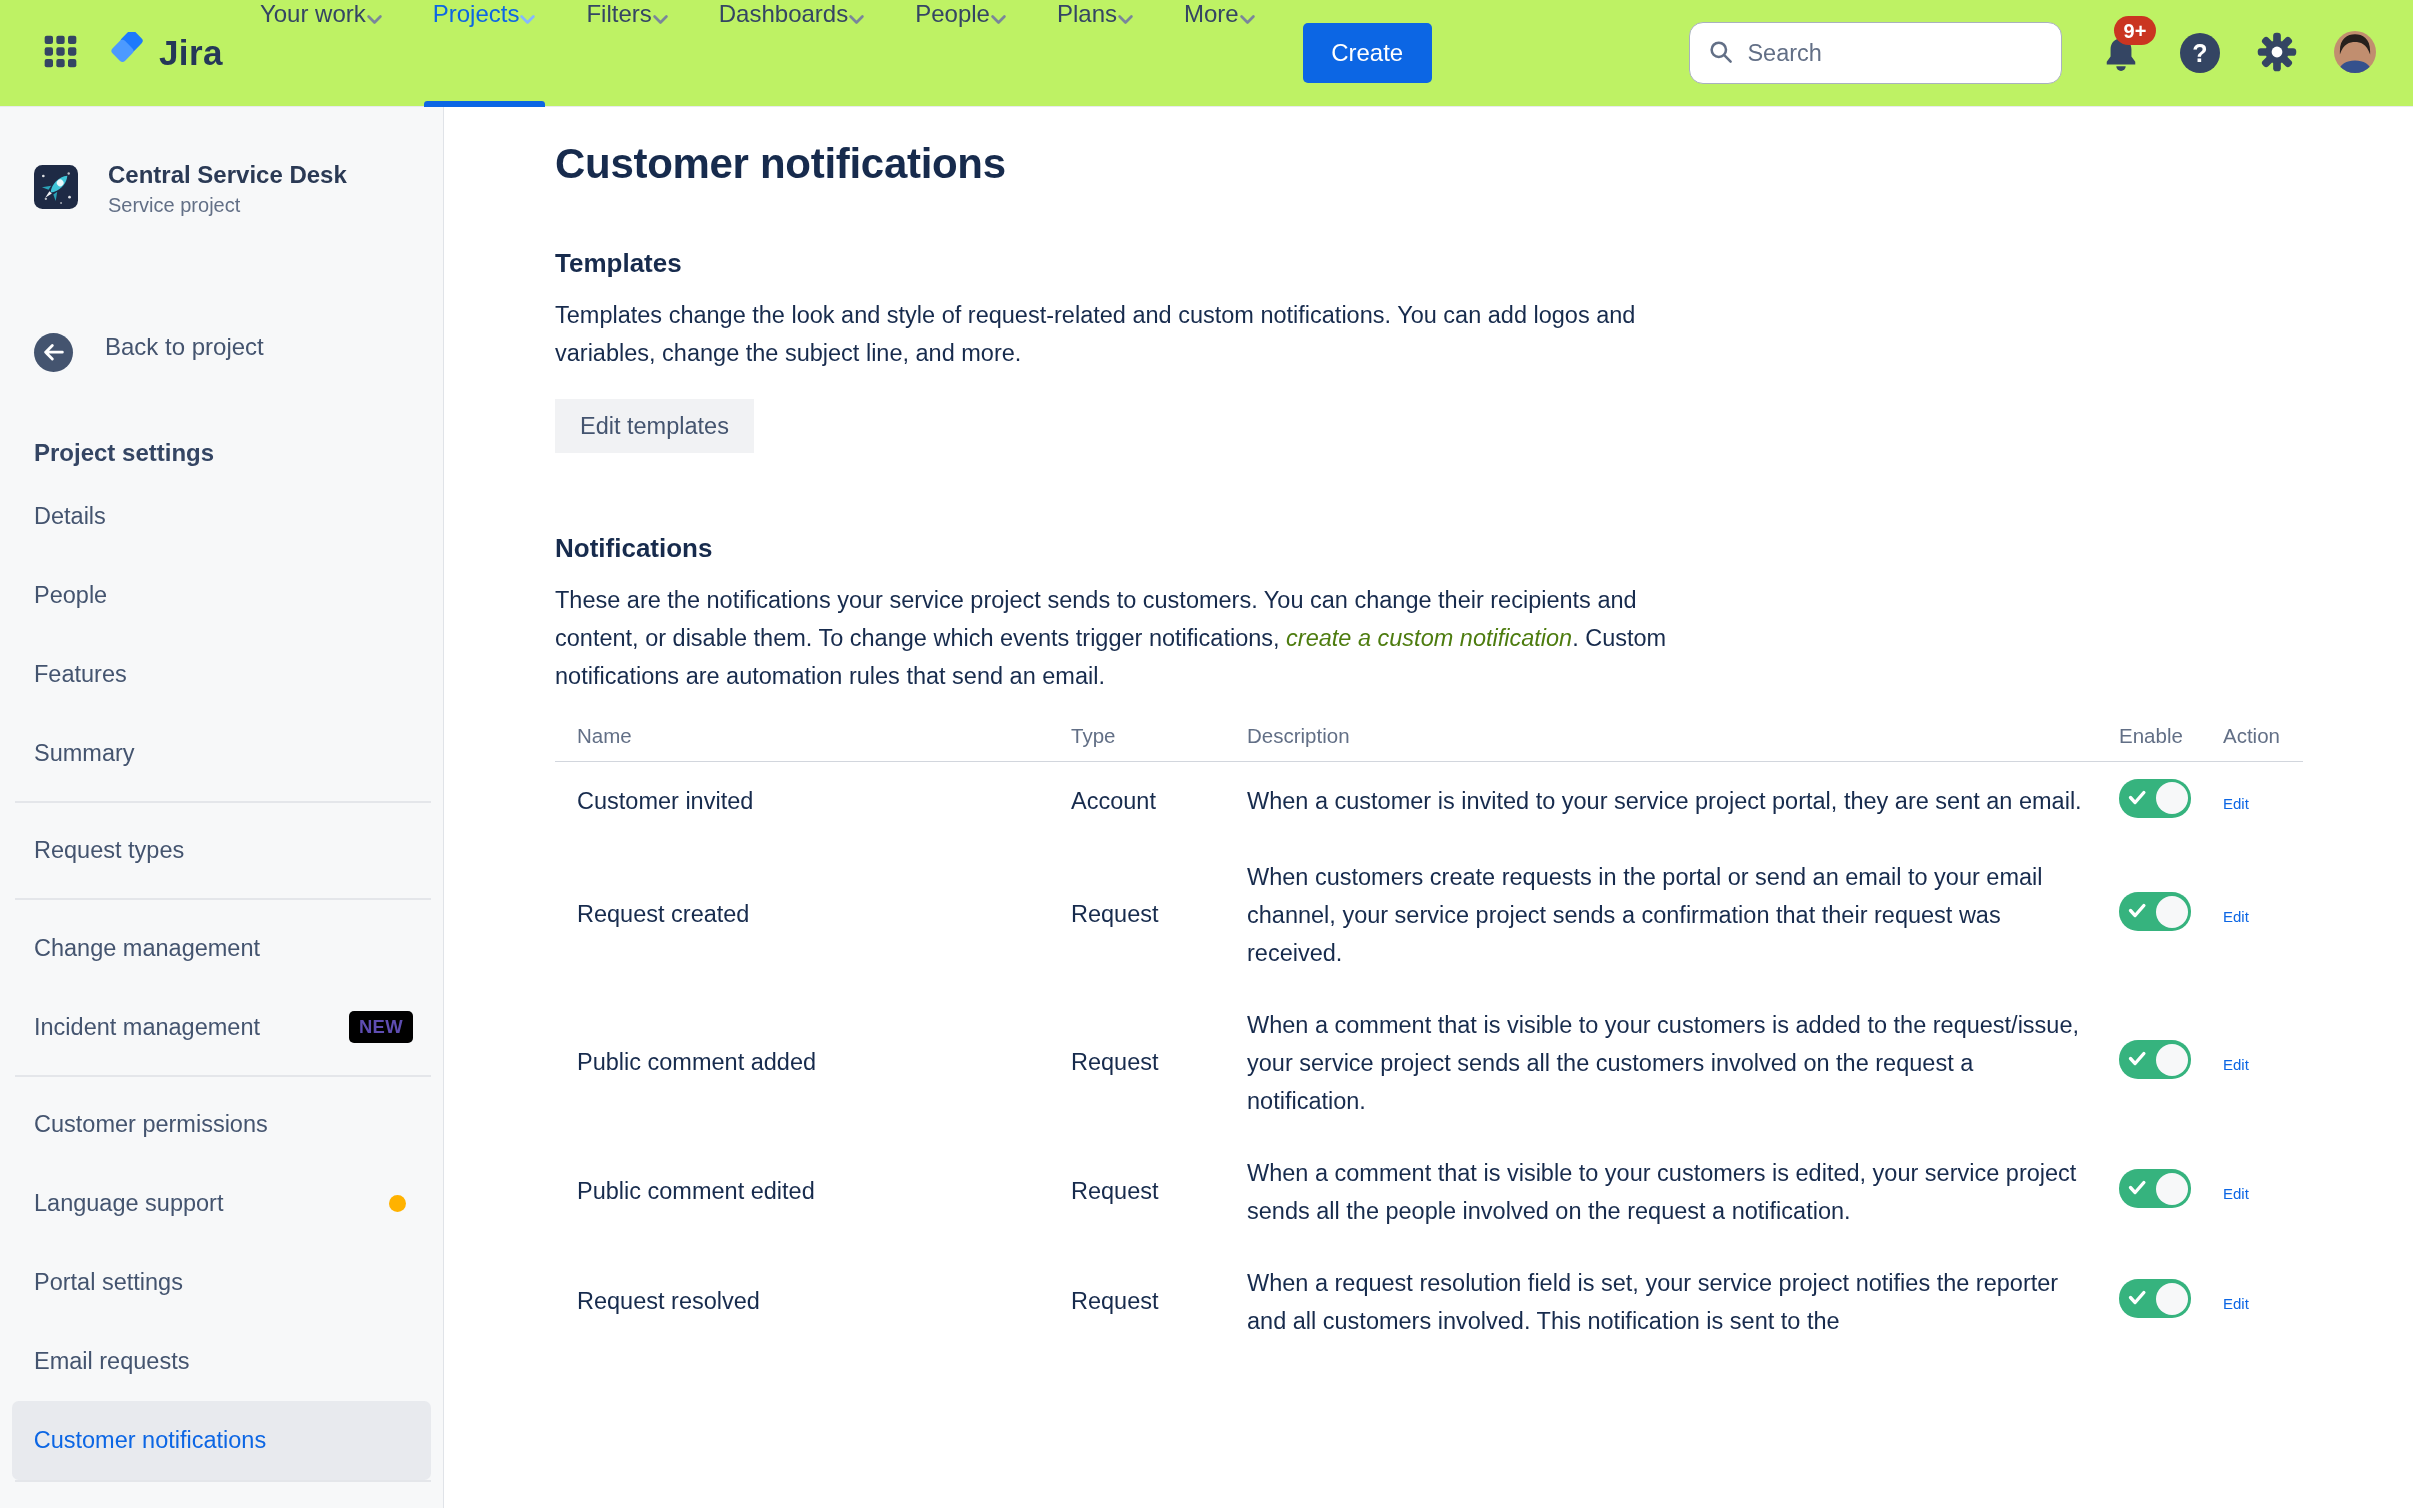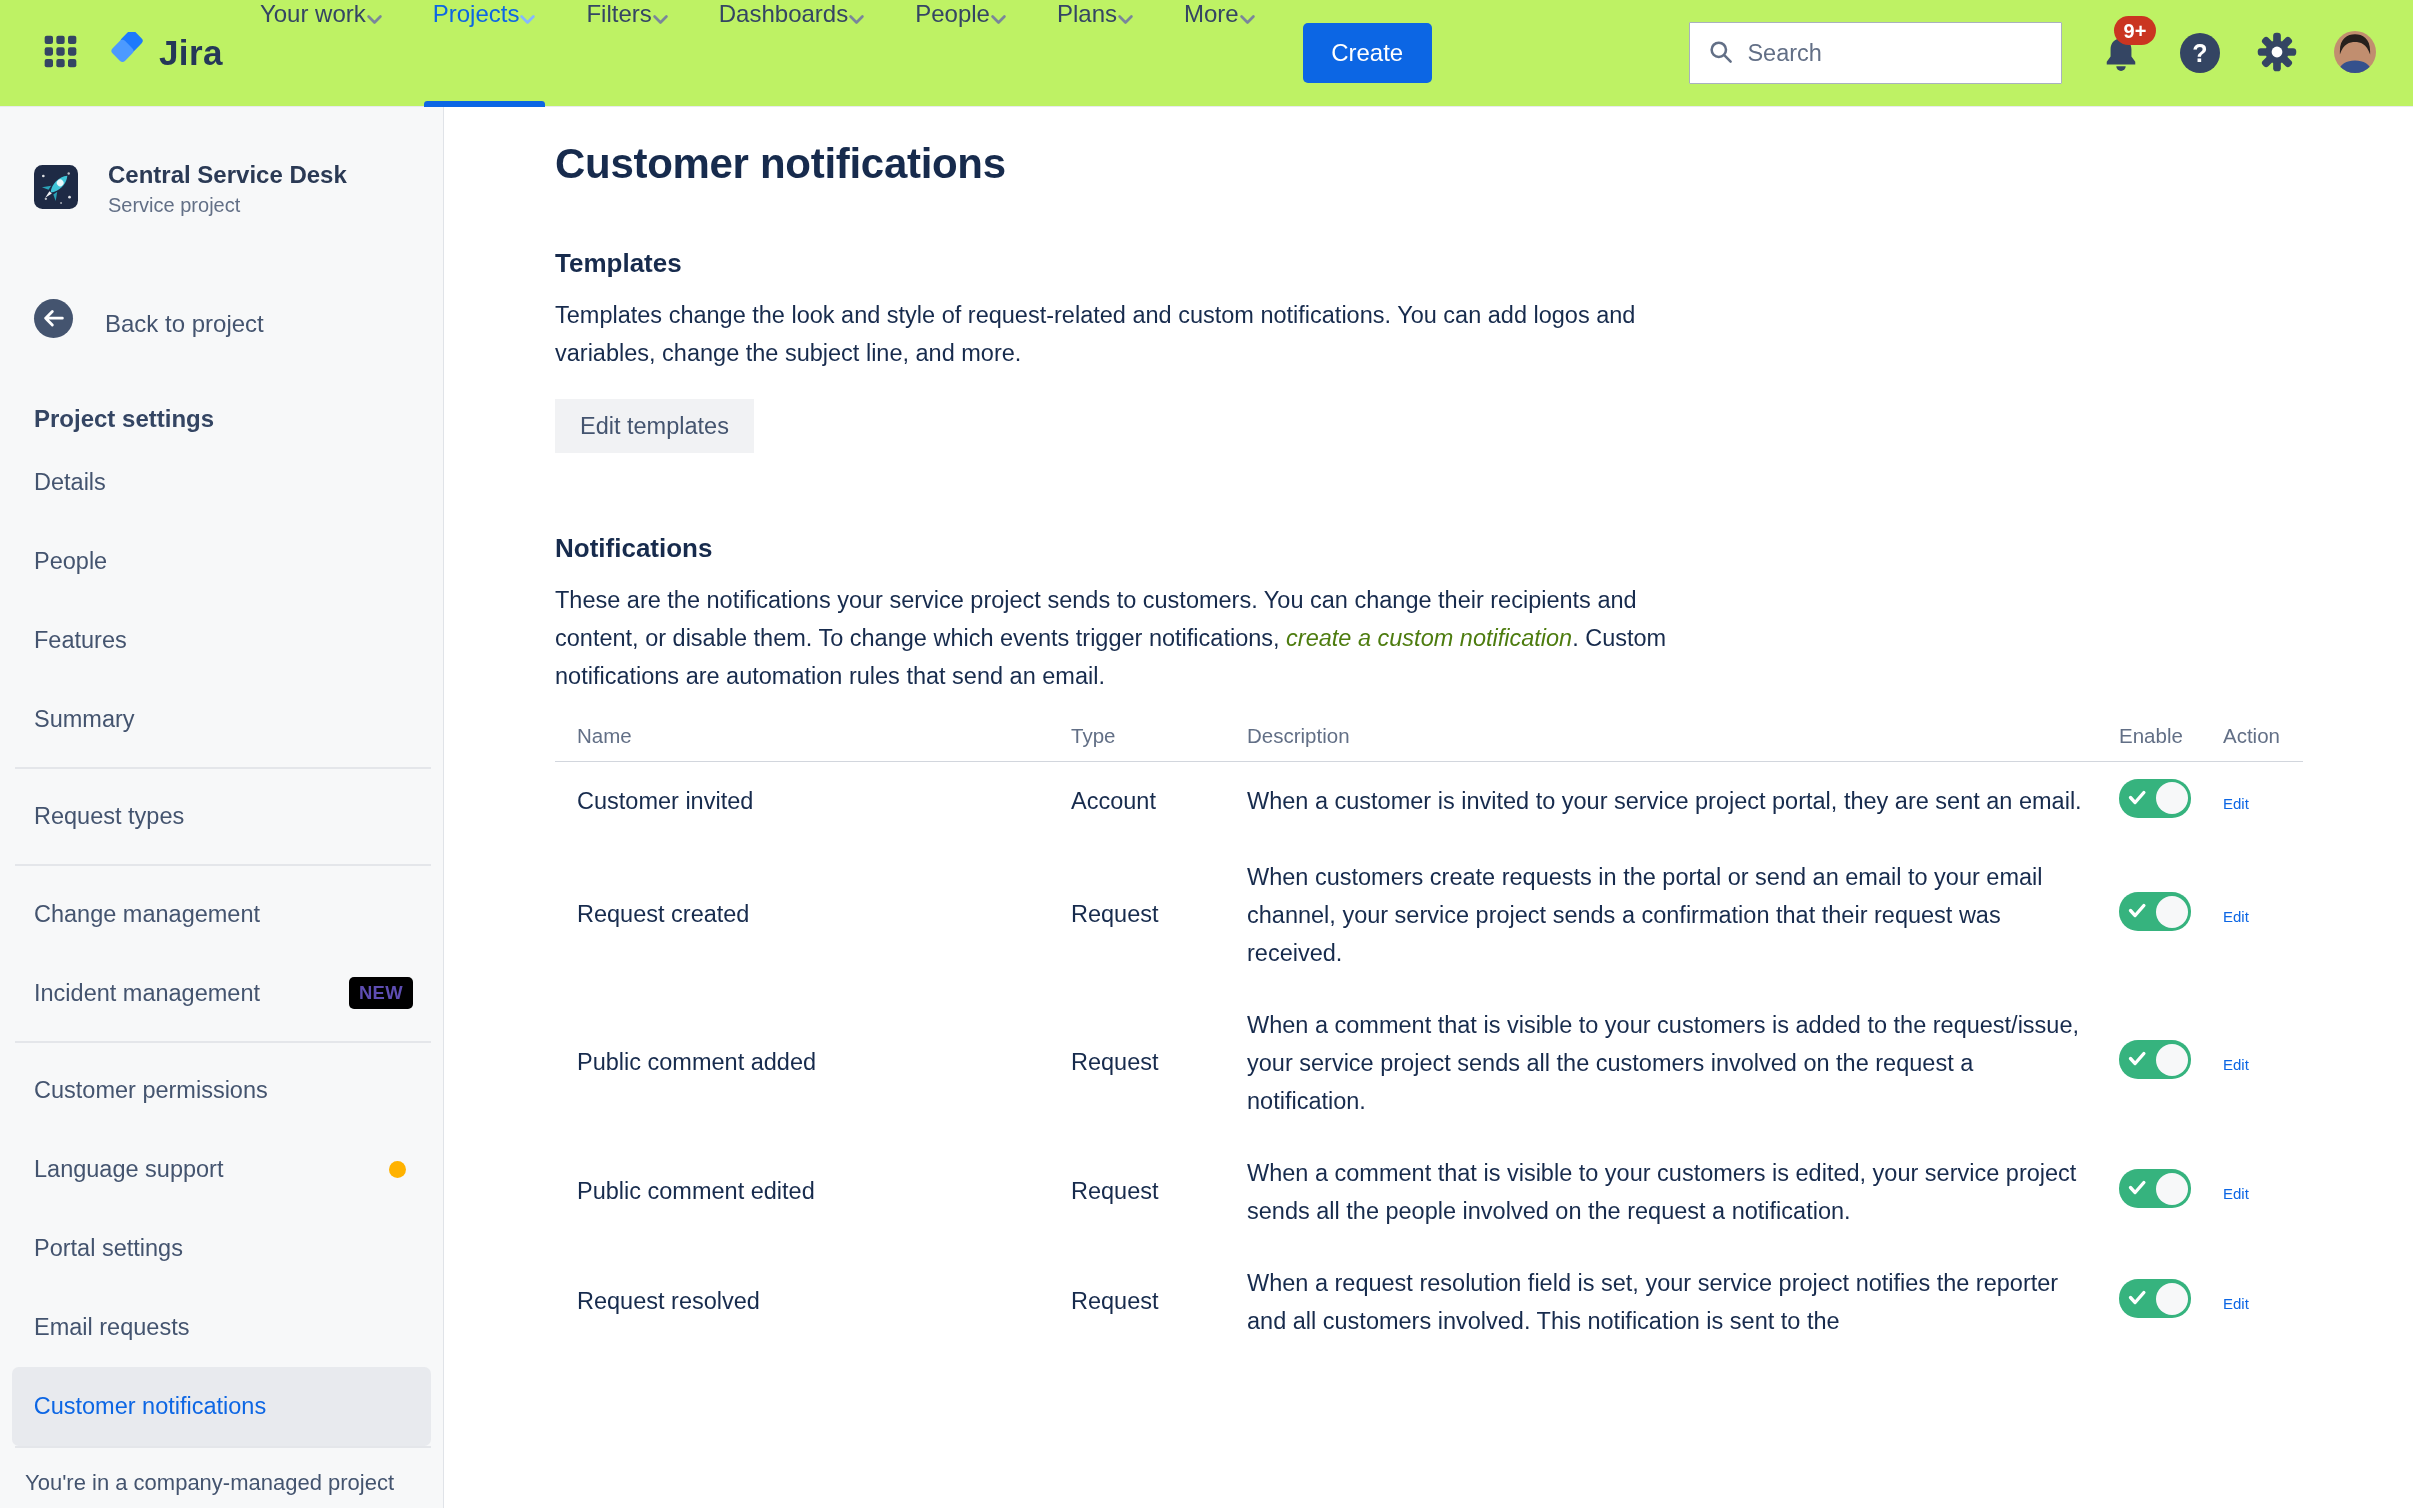--- a/index.html
+++ b/index.html
@@ -17,41 +17,41 @@
   .nav-item { position:relative; height:107px; display:flex; align-items:flex-start; gap:0;
     font-size:24px; color:#344563; cursor:pointer; white-space:nowrap; }
   .nav-item .chev { margin-top:3.4px; }
   .nav-item.active { color:#0C66E4; font-weight:500; }
   .nav-item.active::after { content:""; position:absolute; left:-8.4px; right:-8.4px; bottom:0;
     height:5.9px; background:#0C66E4; border-radius:3.4px 3.4px 0 0; }
   .create-btn { margin-left:47px; height:60px; padding:0 28.5px; background:#0C66E4; color:#fff;
     font-size:24px; font-weight:500; border:none; border-radius:5px; cursor:pointer;
     font-family:"Liberation Sans", sans-serif; }
   .nav-right { margin-left:auto; display:flex; align-items:center; gap:37px; }
-  .searchbox { width:373px; height:62px; border:1.7px solid #A9B1BF; border-radius:1px;
+  .searchbox { width:373px; height:62px; border:1.7px solid #A9B1BF; border-radius:14px;
     display:flex; align-items:center; gap:13.4px; padding:0 17px; background:#fff; }
   .searchbox input { border:none; outline:none; flex:1; font-size:23.5px; color:#172B4D;
     font-family:"Liberation Sans", sans-serif; background:transparent; }
   .searchbox input::placeholder { color:#626F86; }
   .bell-wrap { position:relative; width:44px; height:50px; display:flex; align-items:flex-end;
     justify-content:center; cursor:pointer; }
   .notif-badge { position:absolute; top:-11.7px; right:-13.4px; background:#CA3521; color:#fff;
     font-size:20px; font-weight:700; padding:4.2px 10px; border-radius:18.4px; line-height:1; }
   .help-btn { width:40px; height:40px; border-radius:50%; background:#344563; color:#fff;
     display:flex; align-items:center; justify-content:center; cursor:pointer; }
   .help-btn::after { content:"?"; font-size:25px; font-weight:700; }
   .gear-btn, .avatar-btn { cursor:pointer; display:flex; align-items:center; }
 
   
   .sidebar { position:fixed; top:107px; left:0; bottom:0; width:444px; background:#F7F8F9;
     border-right:1.7px solid #E0E3E8; display:flex; flex-direction:column; padding-top:54px; }
   .proj { display:flex; align-items:center; gap:30px; padding:0 34px; }
   .proj-name { font-size:24px; font-weight:700; color:#2B3A55; line-height:1.15; }
   .proj-type { font-size:20px; color:#626F86; margin-top:5px; }
-  .back-row { margin-top:82px; padding:0 34px; display:flex; align-items:flex-end; gap:32px;
+  .back-row { margin-top:116px; padding:0 34px; display:flex; align-items:flex-start; gap:32px;
     font-size:24px; color:#44546F; cursor:pointer; }
   .back-circle { width:39px; height:39px; border-radius:50%; background:#44546F; flex:0 0 auto;
     display:flex; align-items:center; justify-content:center; }
   .divider { height:1.7px; background:#E4E6EA; margin:35px 11.7px 0 15px; }
   .side-section-title { font-size:24px; font-weight:700; color:#344563; margin:32px 0 10px 34px; }
   .side-item { height:79px; display:flex; align-items:center; justify-content:space-between;
     padding:0 30px 0 34px; font-size:23.5px; color:#44546F; cursor:pointer; }
   .side-item.selected { margin:0 11.7px; padding:0 18.4px 0 22px; border-radius:6.7px;
     background:#E8EAEE; color:#0C66E4; font-weight:500; }
   .menu-div { height:1.7px; background:#E4E6EA; margin:8.4px 11.7px 8.4px 15px; }

